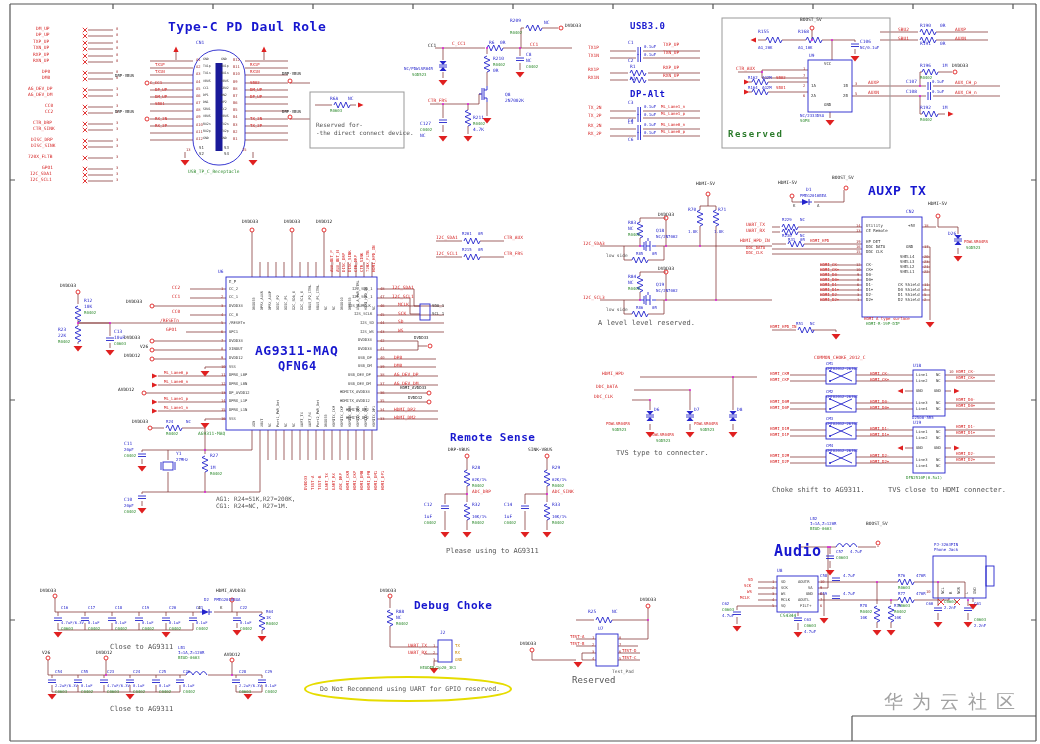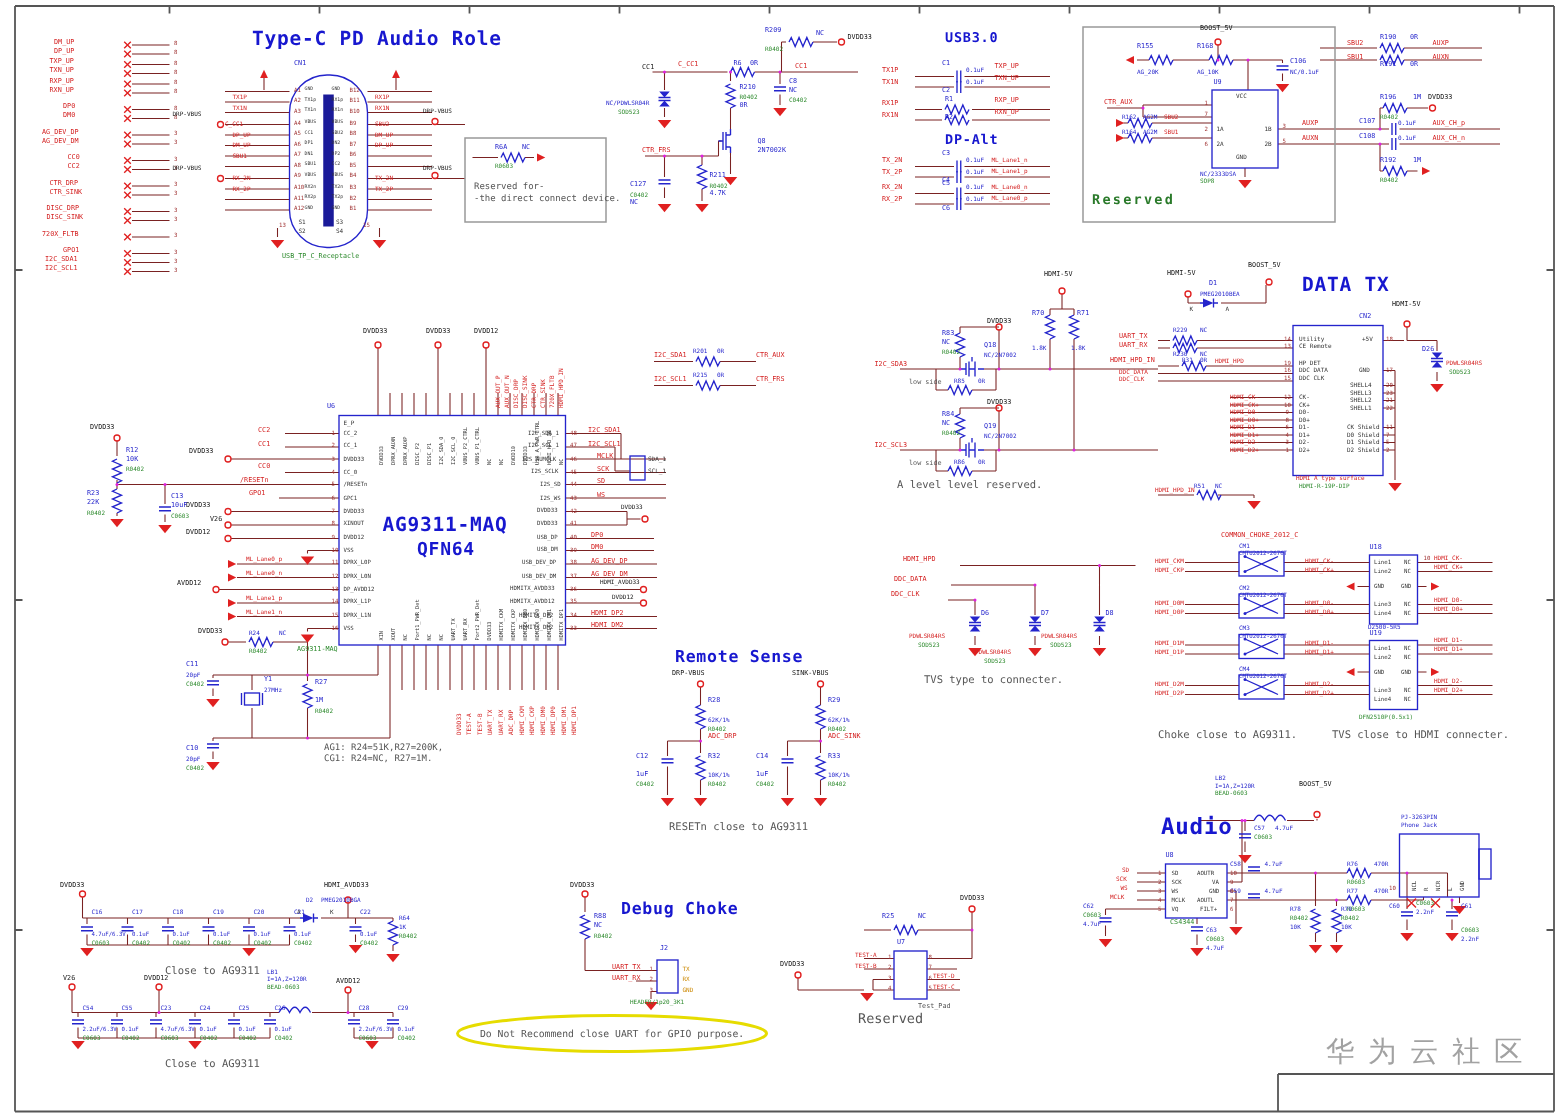--- a/index.html
+++ b/index.html
@@ -411,21 +411,21 @@
       <span class="pnum" style="left: 116px; top: 104px;">3</span>
       <span class="pnum" style="left: 116px; top: 110px;">3</span>
       <span class="pnum" style="left: 116px; top: 121px;">3</span>
       <span class="pnum" style="left: 116px; top: 127px;">3</span>
       <span class="pnum" style="left: 116px; top: 138px;">3</span>
       <span class="pnum" style="left: 116px; top: 144px;">3</span>
       <span class="pnum" style="left: 116px; top: 155px;">3</span>
       <span class="pnum" style="left: 116px; top: 166px;">3</span>
       <span class="pnum" style="left: 116px; top: 172px;">3</span>
       <span class="pnum" style="left: 116px; top: 178px;">3</span>
-      <span class="title" style="left: 168px; top: 20px; font-size: 13px;">Type-C PD Audio Role</span>
+      <span class="title" style="left: 168px; top: 20px; font-size: 13px;">Type-C PD Daul Role</span>
       <span class="ref" style="left: 196px; top: 41px;">CN1</span>
       <span class="fp" style="left: 188px; top: 170px; font-size: 4.5px;">USB_TP_C_Receptacle</span>
       <span class="net2" style="left: 155px; top: 63px;">TX1P</span>
       <span class="net2" style="left: 155px; top: 70px;">TX1N</span>
       <span class="net2" style="left: 150px; top: 81px;">C_CC1</span>
       <span class="net2" style="left: 155px; top: 88px;">DP_UP</span>
       <span class="net2" style="left: 155px; top: 95px;">DM_UP</span>
       <span class="net2" style="left: 155px; top: 102px;">SBU1</span>
       <span class="net2" style="left: 155px; top: 117px;">RX_2N</span>
       <span class="net2" style="left: 155px; top: 124px;">RX_2P</span>
@@ -555,21 +555,21 @@
       <span class="pwr" style="left: 952px; top: 64px;">DVDD33</span>
       <span class="ref" style="left: 906px; top: 80px;">C107</span>
       <span class="val" style="left: 932px; top: 80px; font-size: 4px;">0.1uF</span>
       <span class="net" style="left: 955px; top: 81px;">AUX_CH_p</span>
       <span class="ref" style="left: 906px; top: 90px;">C108</span>
       <span class="val" style="left: 932px; top: 90px; font-size: 4px;">0.1uF</span>
       <span class="net" style="left: 955px; top: 91px;">AUX_CH_n</span>
       <span class="ref" style="left: 920px; top: 106px;">R192</span>
       <span class="val" style="left: 942px; top: 106px;">1M</span>
       <span class="fp" style="left: 920px; top: 118px;">R0402</span>
-      <span class="title" style="left: 868px; top: 184px; font-size: 13px;">DATA TX</span>
+      <span class="title" style="left: 868px; top: 184px; font-size: 13px;">AUXP TX</span>
       <span class="pwr" style="left: 778px; top: 181px; font-size: 4.5px;">HDMI-5V</span>
       <span class="pwr" style="left: 832px; top: 176px; font-size: 4.5px;">BOOST_5V</span>
       <span class="ref" style="left: 806px; top: 188px;">D1</span>
       <span class="val" style="left: 800px; top: 194px; font-size: 4px;">PMEG2010BEA</span>
       <span class="pin" style="left: 793px; top: 204px;">K</span>
       <span class="pin" style="left: 817px; top: 204px;">A</span>
       <span class="pwr" style="left: 696px; top: 182px; font-size: 4.5px;">HDMI-5V</span>
       <span class="ref" style="left: 688px; top: 208px;">R70</span>
       <span class="ref" style="left: 718px; top: 208px;">R71</span>
       <span class="val" style="left: 688px; top: 230px; font-size: 4px;">1.8K</span>
@@ -777,21 +777,21 @@
       <span class="ref" style="left: 552px; top: 466px;">R29</span>
       <span class="val" style="left: 552px; top: 478px; font-size: 4px;">62K/1%</span>
       <span class="fp" style="left: 552px; top: 484px;">R0402</span>
       <span class="net" style="left: 552px; top: 490px;">ADC_SINK</span>
       <span class="ref" style="left: 552px; top: 503px;">R33</span>
       <span class="val" style="left: 552px; top: 515px; font-size: 4px;">10K/1%</span>
       <span class="fp" style="left: 552px; top: 521px;">R0402</span>
       <span class="ref" style="left: 504px; top: 503px;">C14</span>
       <span class="val" style="left: 504px; top: 515px;">1uF</span>
       <span class="fp" style="left: 504px; top: 521px;">C0402</span>
-      <span class="note" style="left: 446px; top: 548px; font-size: 7px;">RESETn close to AG9311</span>
+      <span class="note" style="left: 446px; top: 548px; font-size: 7px;">Please using to AG9311</span>
       <span class="net" style="left: 602px; top: 372px;">HDMI_HPD</span>
       <span class="net" style="left: 596px; top: 385px;">DDC_DATA</span>
       <span class="net" style="left: 594px; top: 395px;">DDC_CLK</span>
       <span class="ref" style="left: 654px; top: 408px;">D6</span>
       <span class="ref" style="left: 694px; top: 408px;">D7</span>
       <span class="ref" style="left: 737px; top: 408px;">D8</span>
       <span class="net2" style="left: 606px; top: 422px;">PDWLSR04RS</span>
       <span class="fp" style="left: 612px; top: 428px;">SOD523</span>
       <span class="net2" style="left: 650px; top: 433px;">PDWLSR04RS</span>
       <span class="fp" style="left: 656px; top: 439px;">SOD523</span>
@@ -849,21 +849,21 @@
       <span class="fp" style="left: 906px; top: 476px;">DFN2510P(0.5x1)</span>
       <span class="net2" style="left: 956px; top: 370px;">HDMI_CK-</span>
       <span class="net2" style="left: 956px; top: 376px;">HDMI_CK+</span>
       <span class="net2" style="left: 956px; top: 398px;">HDMI_D0-</span>
       <span class="net2" style="left: 956px; top: 404px;">HDMI_D0+</span>
       <span class="net2" style="left: 956px; top: 425px;">HDMI_D1-</span>
       <span class="net2" style="left: 956px; top: 431px;">HDMI_D1+</span>
       <span class="net2" style="left: 956px; top: 452px;">HDMI_D2-</span>
       <span class="net2" style="left: 956px; top: 458px;">HDMI_D2+</span>
       <span class="pnum" style="left: 949px; top: 370px;">10</span>
-      <span class="note" style="left: 772px; top: 487px; font-size: 7px;">Choke close to AG9311.</span>
+      <span class="note" style="left: 772px; top: 487px; font-size: 7px;">Choke shift to AG9311.</span>
       <span class="note" style="left: 888px; top: 487px; font-size: 7px;">TVS close to HDMI connecter.</span>
       <span class="title" style="left: 774px; top: 544px; font-size: 15px;">Audio</span>
       <span class="ref" style="left: 810px; top: 517px; font-size: 4px;">LB2</span>
       <span class="val" style="left: 810px; top: 522px; font-size: 4px;">I=1A,Z=120R</span>
       <span class="fp" style="left: 810px; top: 527px;">BEAD-0603</span>
       <span class="pwr" style="left: 866px; top: 522px; font-size: 4.5px;">BOOST_5V</span>
       <span class="ref" style="left: 836px; top: 550px; font-size: 4px;">C57</span>
       <span class="val" style="left: 850px; top: 550px; font-size: 4px;">4.7uF</span>
       <span class="fp" style="left: 836px; top: 556px;">C0603</span>
       <span class="ref" style="left: 820px; top: 574px; font-size: 4px;">C58</span>
@@ -931,21 +931,21 @@
       <span class="net" style="left: 408px; top: 644px;">UART_TX</span>
       <span class="net" style="left: 408px; top: 651px;">UART_RX</span>
       <span class="ref" style="left: 440px; top: 631px;">J2</span>
       <span class="pnum" style="left: 433px; top: 644px;">1</span>
       <span class="pnum" style="left: 433px; top: 651px;">2</span>
       <span class="pnum" style="left: 433px; top: 658px;">3</span>
       <span class="org" style="left: 455px; top: 644px;">TX</span>
       <span class="org" style="left: 455px; top: 651px;">RX</span>
       <span class="org" style="left: 455px; top: 658px;">GND</span>
       <span class="fp" style="left: 420px; top: 666px;">HEADER/1p20_3K1</span>
-      <span class="note" style="left: 320px; top: 686px; font-size: 6.5px;">Do Not Recommend close UART for GPIO purpose.</span>
+      <span class="note" style="left: 320px; top: 686px; font-size: 6.5px;">Do Not Recommend using UART for GPIO reserved.</span>
       <span class="ref" style="left: 588px; top: 610px;">R25</span>
       <span class="val" style="left: 612px; top: 610px;">NC</span>
       <span class="pwr" style="left: 640px; top: 598px; font-size: 4.5px;">DVDD33</span>
       <span class="pwr" style="left: 520px; top: 642px; font-size: 4.5px;">DVDD33</span>
       <span class="ref" style="left: 598px; top: 627px;">U7</span>
       <span class="net2" style="left: 570px; top: 635px;">TEST-A</span>
       <span class="net2" style="left: 570px; top: 642px;">TEST-B</span>
       <span class="net2" style="left: 622px; top: 649px;">TEST-D</span>
       <span class="net2" style="left: 622px; top: 656px;">TEST-C</span>
       <span class="pnum" style="left: 592px; top: 636px;">1</span>

